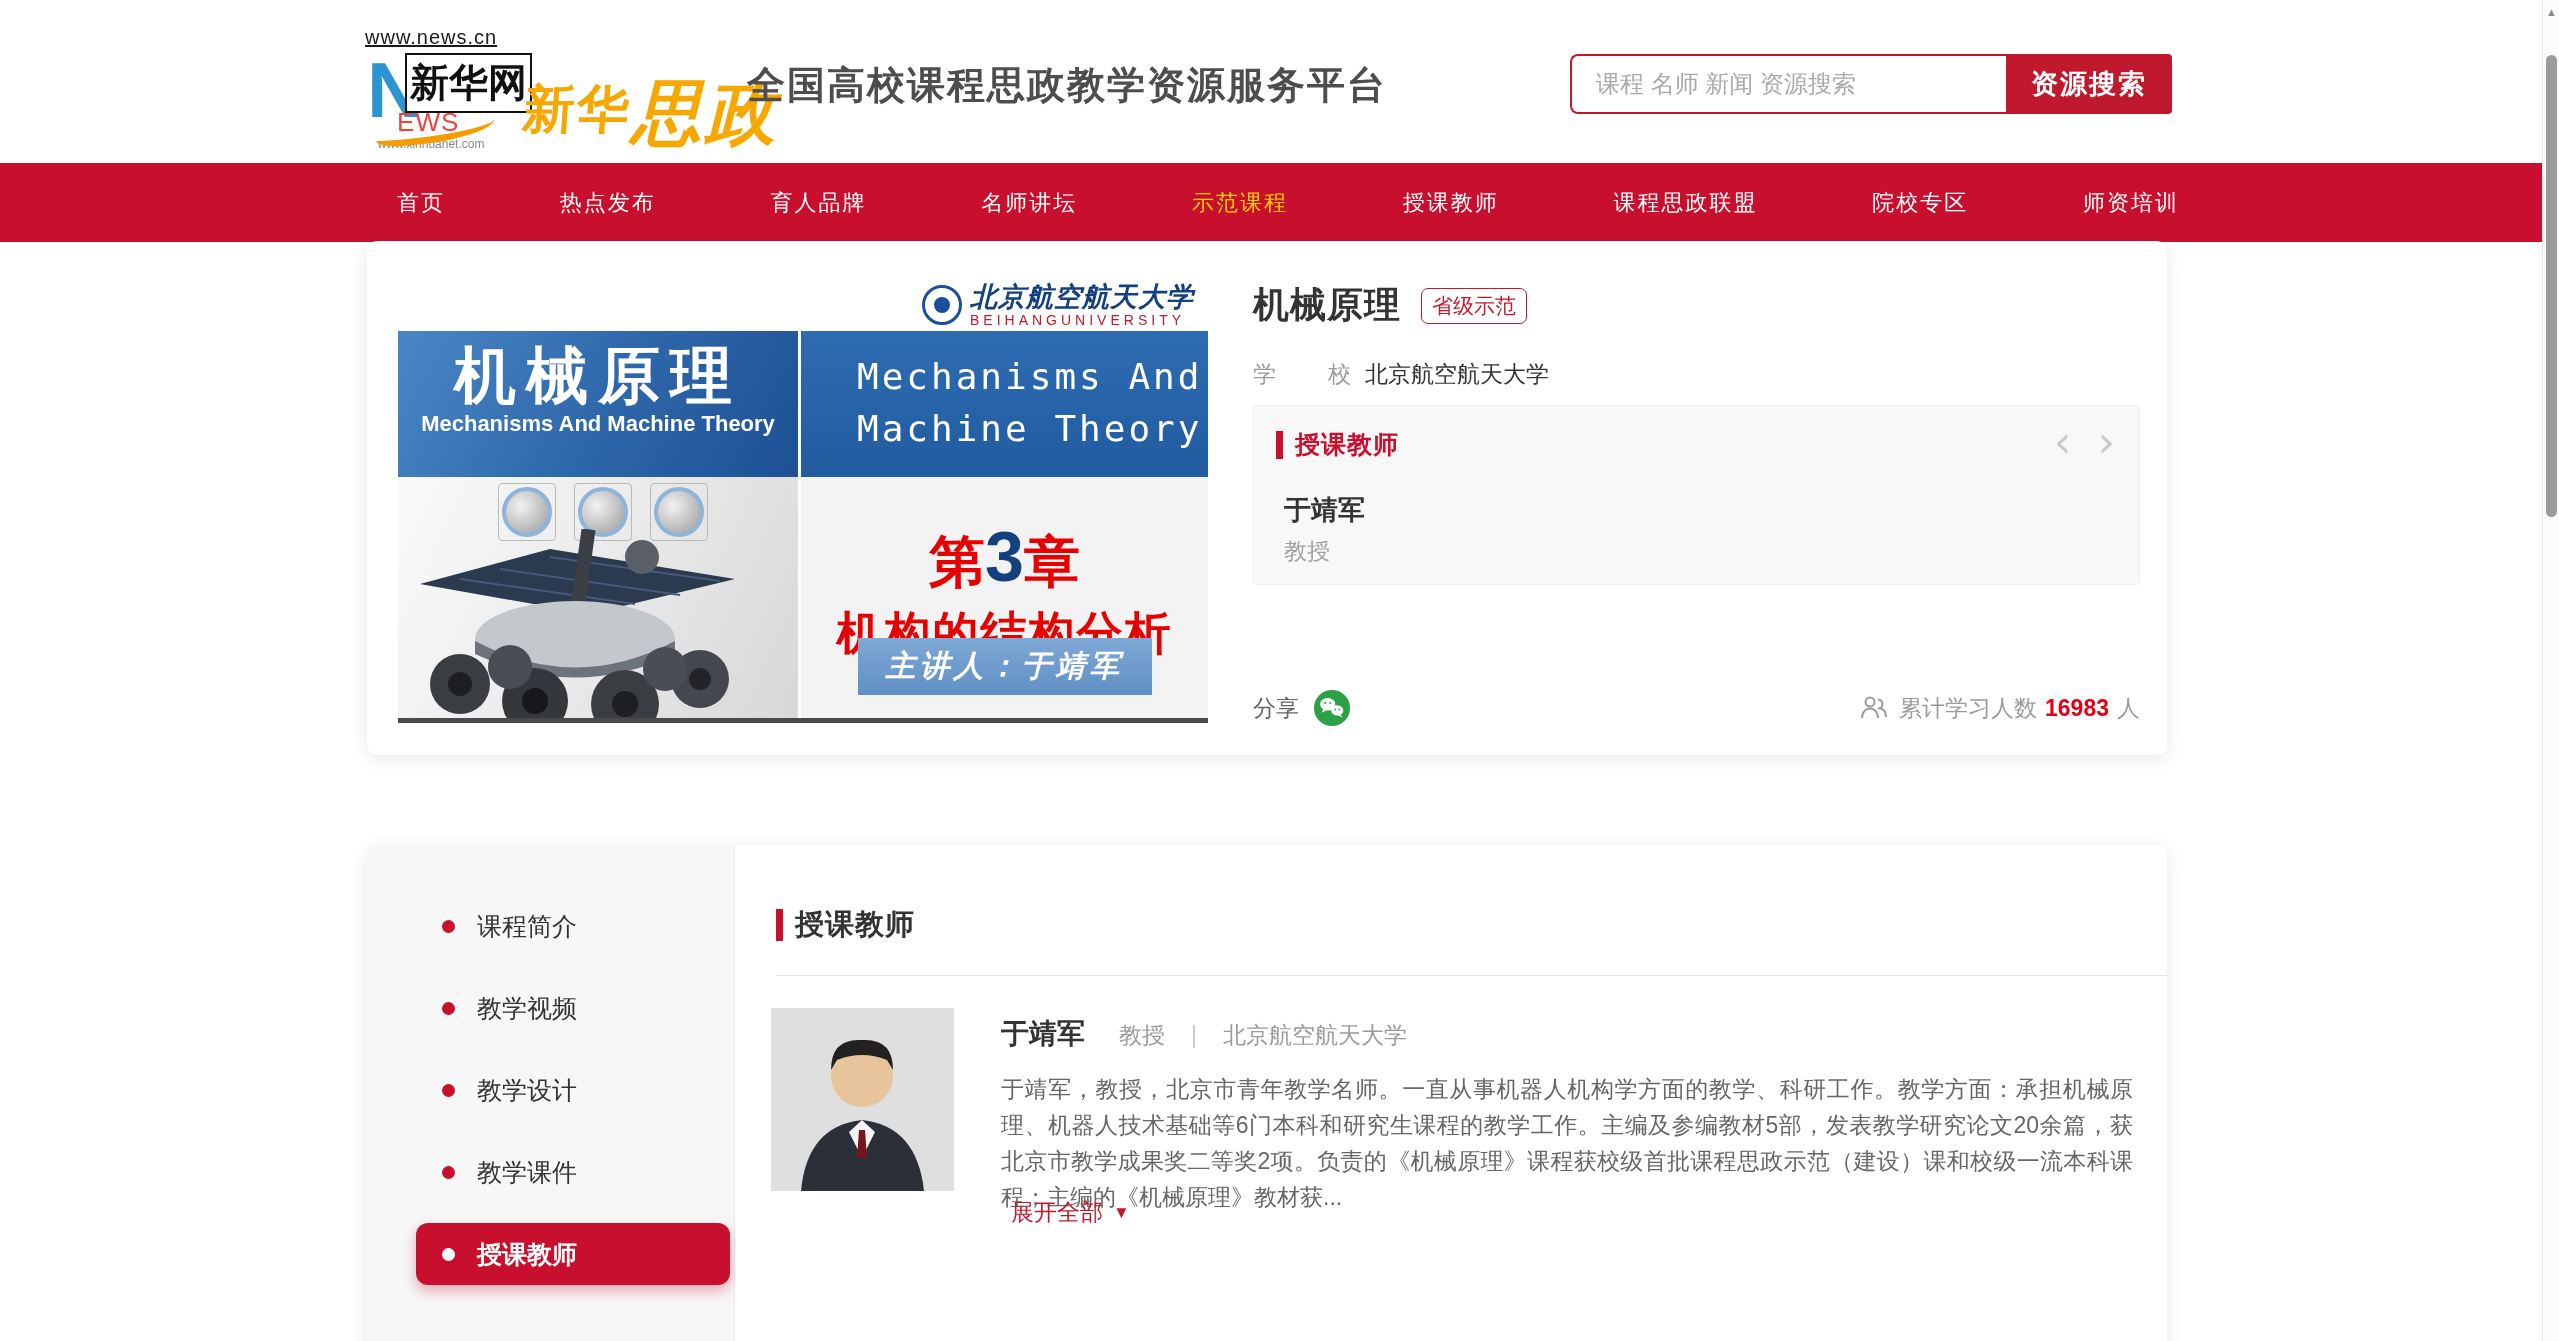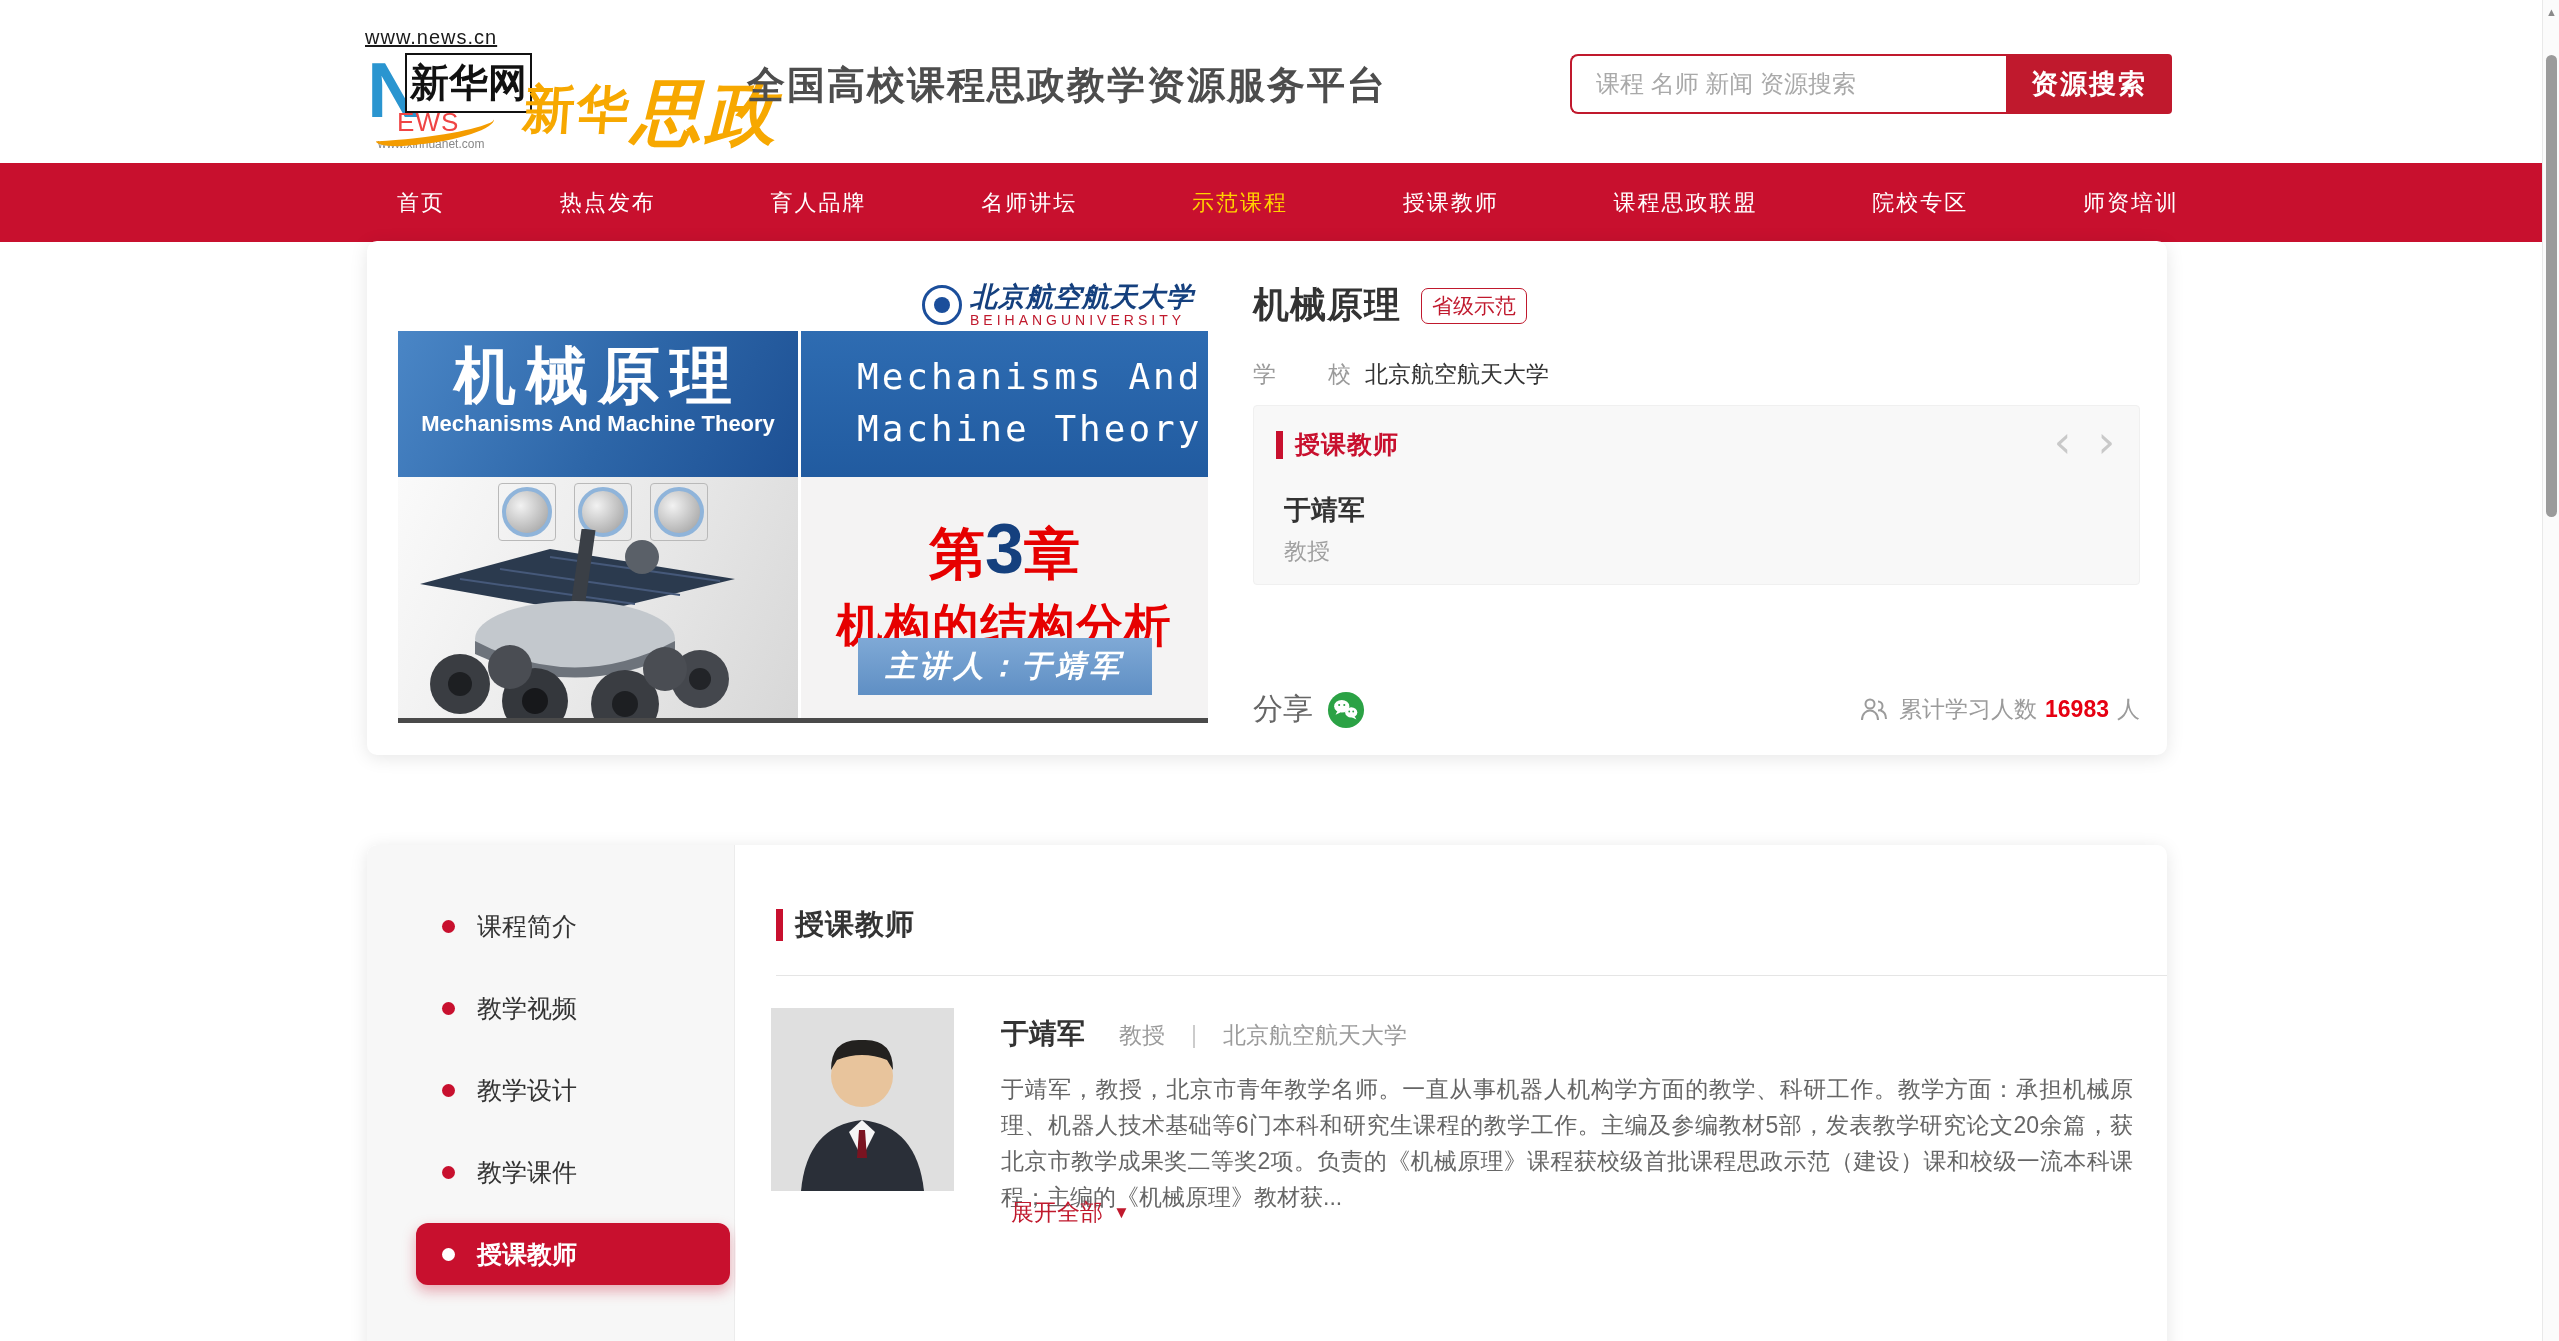--- a/index.html
+++ b/index.html
@@ -50,21 +50,21 @@
   .band-left-cn { font-size:62px; font-weight:bold; font-family:"Liberation Serif", serif; letter-spacing:10px; line-height:70px;}
   .band-left-en { font-size:22px; font-weight:bold; letter-spacing:0; }
   .band-right { flex:1; height:146px; background:linear-gradient(180deg,#2e6cb2,#215ba0); color:#fff; font-family:"DejaVu Sans Mono", monospace; font-size:36px; line-height:52px; padding:20px 0 0 56px; letter-spacing:3px;}
   .cover-bottom { display:flex; height:246px; }
   .cov-left { width:400px; height:246px; background:linear-gradient(115deg,#fafafa 0%, #ececec 45%, #d7d7d7 100%); position:relative; margin-right:3px; overflow:hidden;}
   .thumbs { position:absolute; left:100px; top:6px; display:flex; gap:18px; }
   .thumb { width:58px; height:58px; border:1px solid #b9b9b9; border-radius:4px; display:flex; align-items:center; justify-content:center; background:transparent;}
   .thumb-c { width:50px; height:50px; border-radius:50%; border:4px solid #8fb4da; background:radial-gradient(circle at 35% 35%, #f2f2f2, #9a9a9a); }
   .rover { position:absolute; left:-8px; top:52px; }
   .cov-right { flex:1; height:246px; background:#f4f3f3; text-align:center; position:relative;}
-  .chapter { margin-top:32px; font-weight:bold; }
+  .chapter { margin-top:40px; font-weight:bold; }
   .chapter-pre,.chapter-post { color:#e60000; font-size:56px; font-weight:bold;}
   .chapter-num { color:#15407e; font-size:70px; font-weight:bold; }
   .chapter-title { color:#e60000; font-size:46px; font-weight:bold; letter-spacing:2px; margin-top:2px;text-align:center;}
   .lecturer-box { position:absolute; left:50%; transform:translateX(-50%); bottom:28px; background:linear-gradient(180deg,#7fa9d6,#5f8fc4); color:#fff; font-size:30px; font-weight:bold; font-style:italic; padding:8px 28px; letter-spacing:4px; font-family:"Liberation Serif", serif; white-space:nowrap;}
 
   
   .course-title-row { position:absolute; left:886px; top:40px; display:flex; align-items:center; }
   .course-title { font-size:36px; font-weight:bold; color:#333; letter-spacing:1px;}
   .badge { margin-left:20px; border:1px solid #c0192d; color:#c0192d; border-radius:7px; font-size:21px; padding:3px 10px; }
   .school-row { position:absolute; left:886px; top:118px; display:flex; align-items:center; font-size:23px;}
@@ -72,21 +72,21 @@
   .school-name { color:#333; margin-left:14px; }
   .teacher-box { position:absolute; left:886px; top:164px; width:887px; height:180px; background:#f8f8f8; border:1px solid #f0f0f0; border-radius:4px; }
   .tb-head { position:absolute; left:22px; top:22px; display:flex; align-items:center;}
   .red-bar { width:7px; height:28px; background:#c8102e; margin-right:12px; }
   .tb-title { color:#c8102e; font-size:25px; font-weight:bold; letter-spacing:1px;}
   .tb-arrows { position:absolute; right:24px; top:14px; display:flex; gap:26px; }
   .tb-arrow { color:#c9c9c9; font-size:44px; line-height:44px; cursor:pointer; font-family:"DejaVu Sans", sans-serif;}
   .tb-name { position:absolute; left:30px; top:86px; font-size:27px; font-weight:bold; color:#333; }
   .tb-role { position:absolute; left:30px; top:130px; font-size:23px; color:#a0a0a0; }
   .share-row { position:absolute; left:886px; top:448px; width:887px; display:flex; align-items:center; }
-  .share-label { font-size:30px; color:#666; margin-right:14px;}
+  .share-label { font-size:23px; color:#666; margin-right:14px;}
   .wechat { width:38px; height:38px; cursor:pointer;}
   .stats { margin-left:auto; display:flex; align-items:center; font-size:23px; color:#9b9b9b;}
   .stats svg { margin-right:10px; }
   .stats-count { color:#e60012; margin:0 8px; font-weight:bold;}
 
   
   .card2 { left:367px; top:845px; width:1800px; height:560px; overflow:hidden;}
   .sidebar { position:absolute; left:0; top:0; width:368px; height:560px; background:#f7f7f7; border-right:1px solid #ececec; border-radius:10px 0 0 0; padding-top:50px;}
   .side-item { display:flex; align-items:center; height:62px; margin:0 0 20px 49px; padding-left:26px; font-size:25px; color:#333; cursor:pointer; width:314px; border-radius:12px;}
   .side-dot { width:13px; height:13px; border-radius:50%; background:#c8102e; margin-right:22px; flex:none;}

